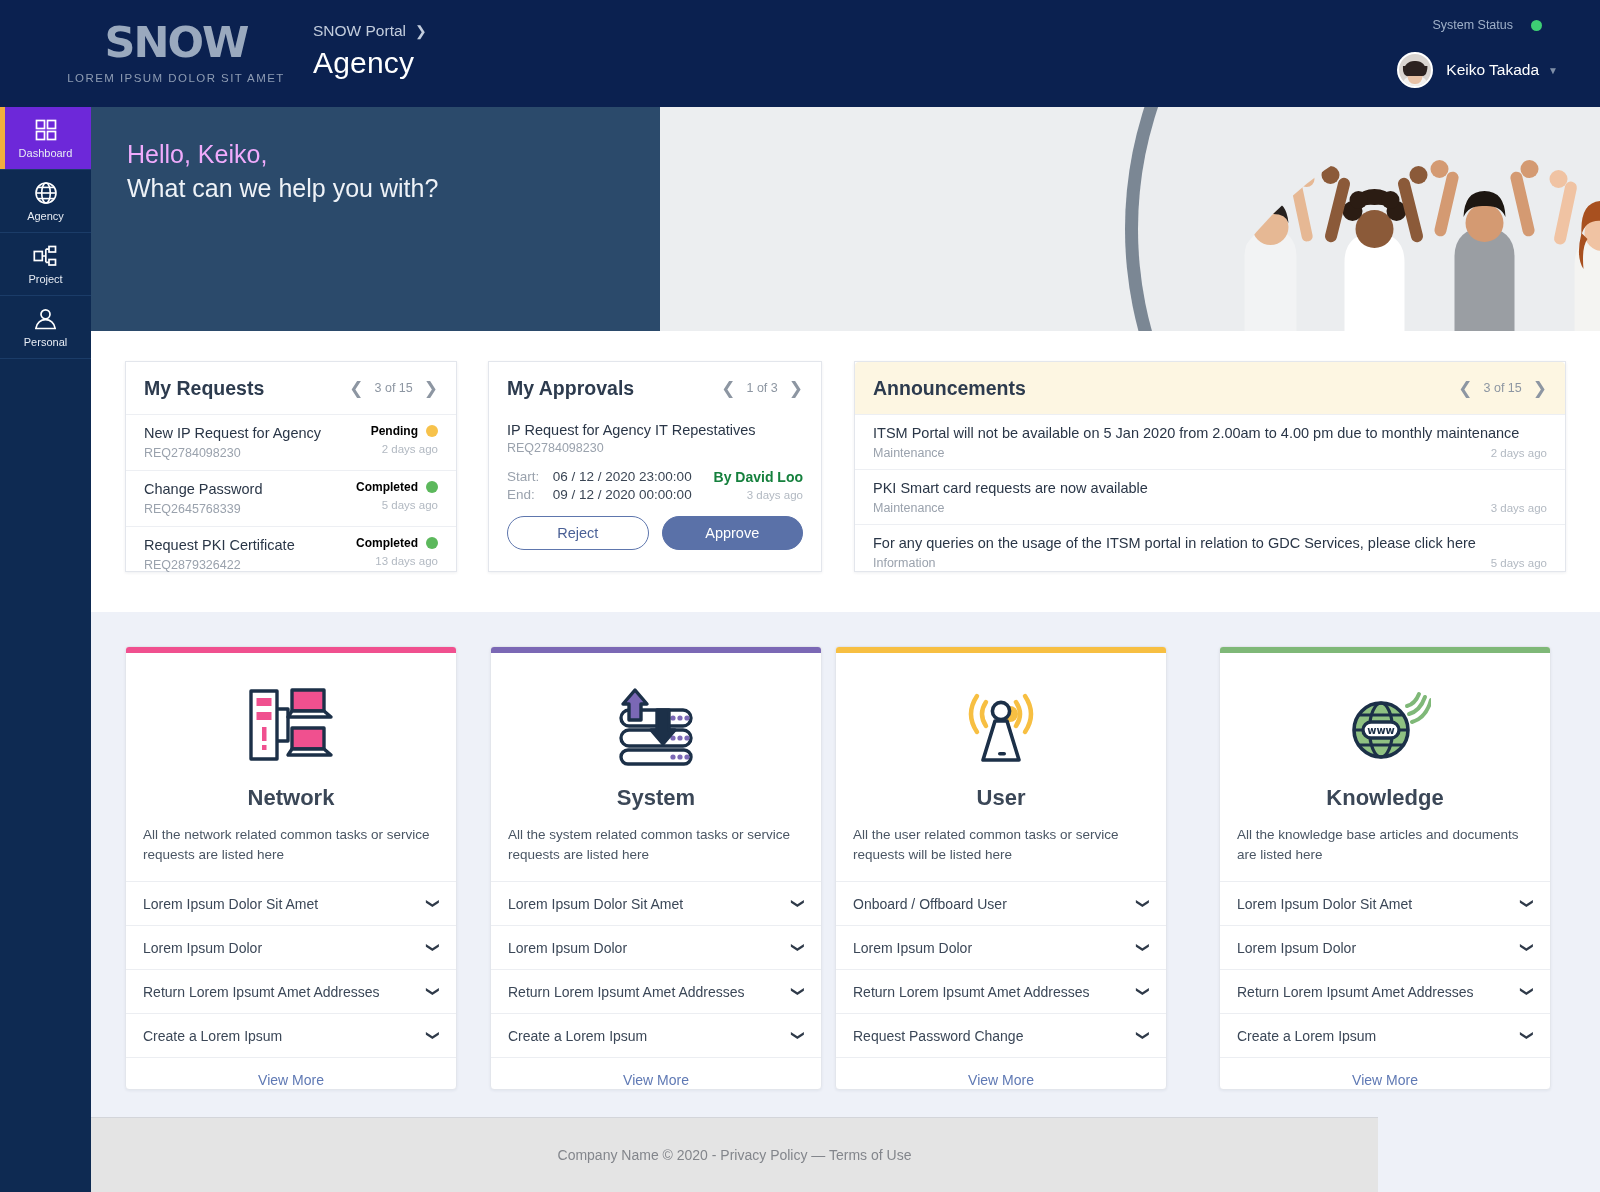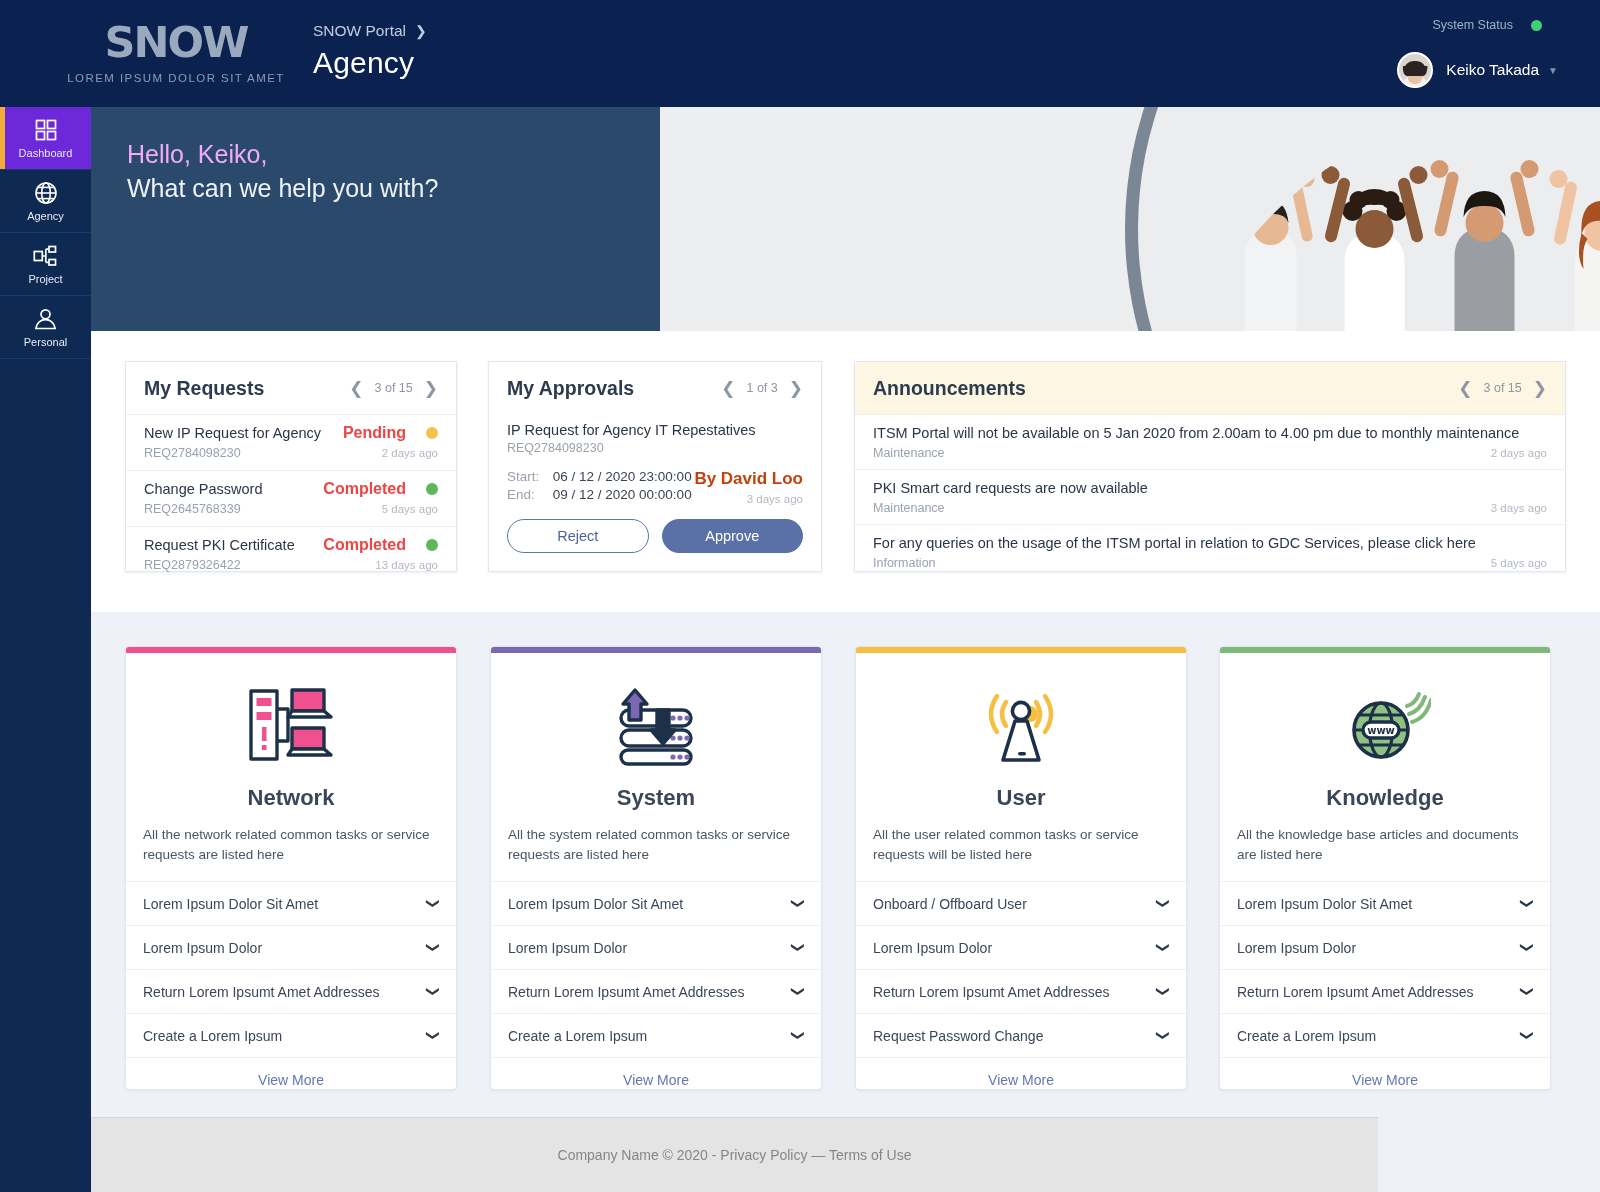--- a/index.html
+++ b/index.html
@@ -121,35 +121,35 @@
   .pager .cnt { font-size: 12.5px; color: #8d96a2; }
 
   .req-row {
     padding: 9px 18px 10px 18px; border-top: 1px solid #edeff3;
     display: flex; justify-content: space-between; align-items: flex-start; cursor: pointer;
   }
   .req-row:first-of-type { border-top: 1px solid #edeff3; }
   .req-title { font-size: 14.5px; color: #2a3647; line-height: 19px; }
   .req-id { font-size: 12.5px; color: #9aa2ad; margin-top: 3px; }
   .req-right { text-align: right; display: flex; flex-direction: column; align-items: flex-end; }
-  .req-status { display: flex; align-items: center; gap: 20px; font-size: 16px; color: #ef4444; font-weight: bold; }
+  .req-status { display: flex; align-items: center; gap: 8px; font-size: 12px; color: #000000; font-weight: bold; }
   .dot { width: 12px; height: 12px; border-radius: 50%; display: inline-block; }
   .dot.pending { background: #f7c24b; }
   .dot.completed { background: #5cb85c; }
   .req-ago { font-size: 11.5px; color: #b2b9c2; margin-top: 5px; }
 
   .ap-body { padding: 8px 18px 0 18px; }
   .ap-title { font-size: 14.5px; color: #2a3647; }
   .ap-id { font-size: 12.5px; color: #9aa2ad; margin-top: 3px; }
   .ap-meta { display: flex; justify-content: space-between; margin-top: 14px; }
   .ap-dates { font-size: 13.5px; color: #3a4554; }
   .ap-dates .lbl { color: #9aa2ad; display: inline-block; width: 42px; }
   .ap-dates .row2 { margin-top: 3px; }
   .ap-by { text-align: right; }
-  .ap-by-name { font-size: 17px; font-weight: bold; color: #c2410c; }
+  .ap-by-name { font-size: 14px; font-weight: bold; color: #15803d; }
   .ap-by-ago { font-size: 11.5px; color: #b2b9c2; margin-top: 4px; }
   .ap-btns { display: flex; gap: 13px; margin-top: 14px; }
   .btn {
     flex: 1; height: 34px; border-radius: 17px; font-size: 14.5px; cursor: pointer;
     display: flex; align-items: center; justify-content: center;
     font-family: "Liberation Sans", sans-serif;
   }
   .btn-reject { border: 1px solid #5e76ad; background: #fff; color: #4a6096; }
   .btn-approve { border: 1px solid #5a71a8; background: #5a71a8; color: #fff; }
 
@@ -164,21 +164,21 @@
   
   .services {
     position: absolute; left: 91px; top: 612px; width: 1509px; height: 505px;
     background: #eef1f8;
   }
   .svc {
     position: absolute; top: 34px; width: 332px; height: 444px;
     background: #ffffff; border: 1px solid #e3e6ec; border-radius: 4px;
     box-shadow: 0 1px 3px rgba(20,35,60,.06); overflow: hidden;
   }
-  .svc-1 { left: 34px; } .svc-2 { left: 399px; } .svc-3 { left: 764px; } .svc-4 { left: 1128px; }
+  .svc-1 { left: 34px; } .svc-2 { left: 399px; } .svc-3 { left: 744px; } .svc-4 { left: 1128px; }
   .svc-accent { height: 6px; width: 100%; }
   .svc-icon { height: 100px; display: flex; align-items: center; justify-content: center; margin-top: 22px; }
   .svc-name { text-align: center; font-size: 22px; font-weight: bold; color: #3b4757; margin-top: 10px; }
   .svc-desc {
     font-size: 13.5px; color: #4a5664; line-height: 20px; padding: 14px 17px 0 17px; text-align: left;
   }
   .svc-list { margin-top: 16px; }
   .svc-item {
     height: 44px; display: flex; align-items: center; justify-content: space-between;
     padding: 0 17px; border-top: 1px solid #eceef2; font-size: 14px; color: #3b4757;

